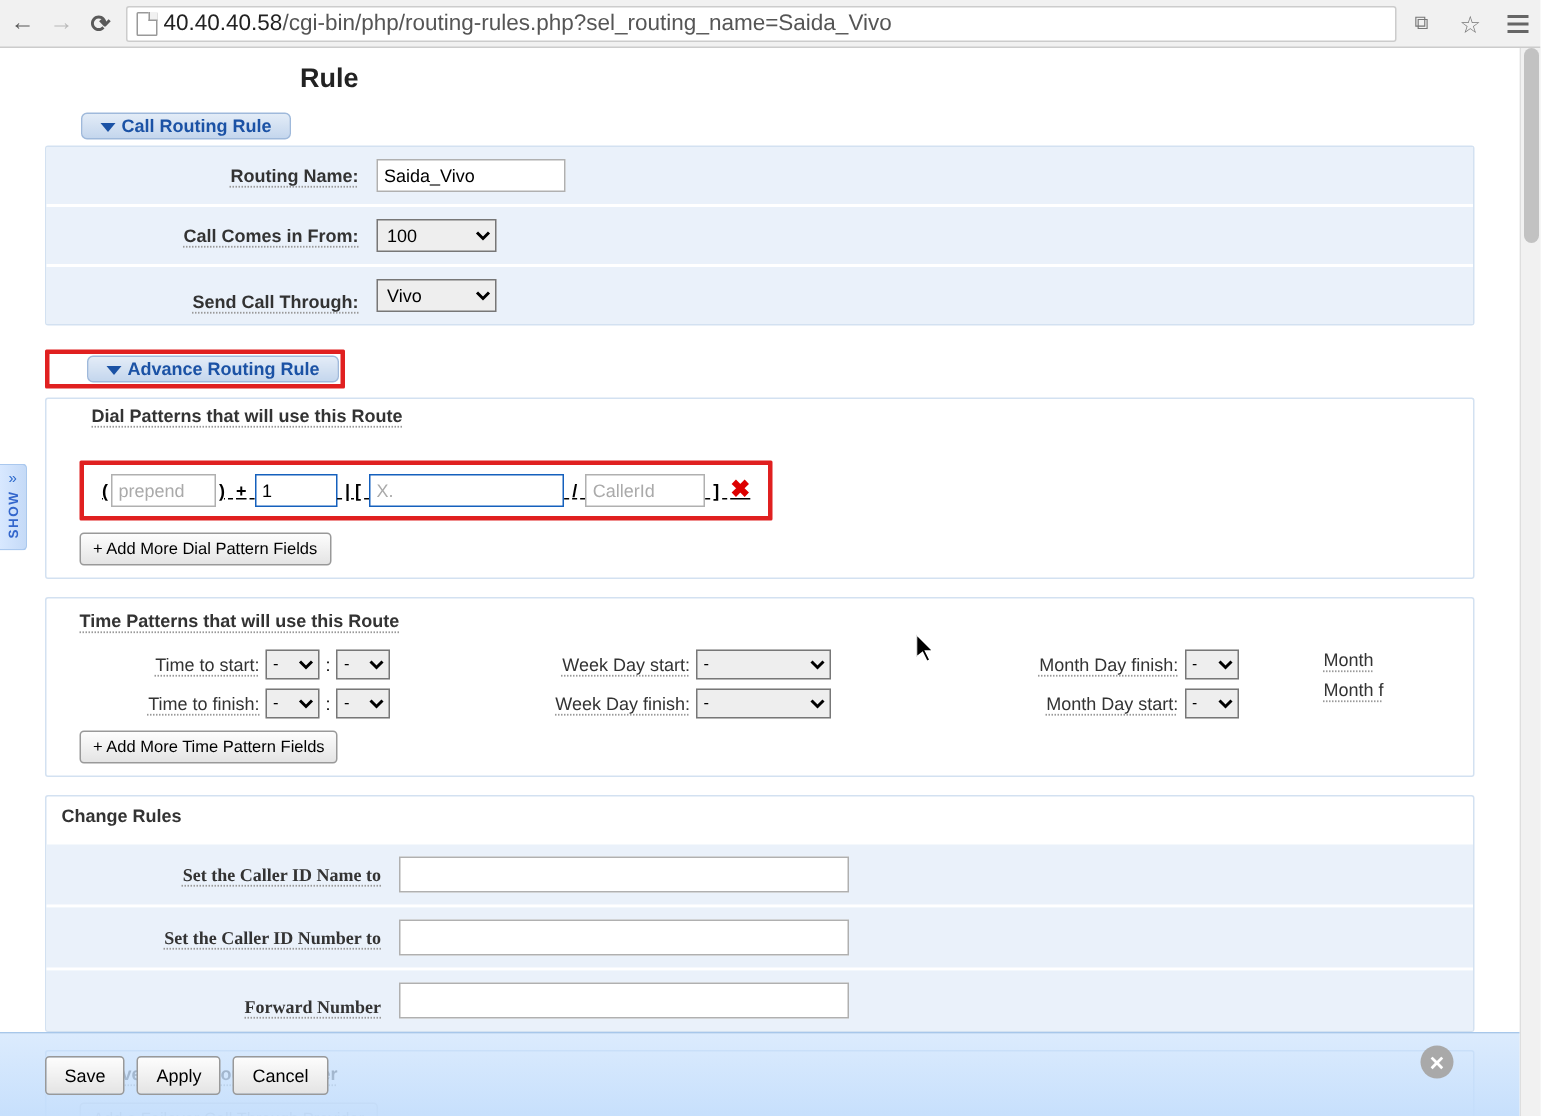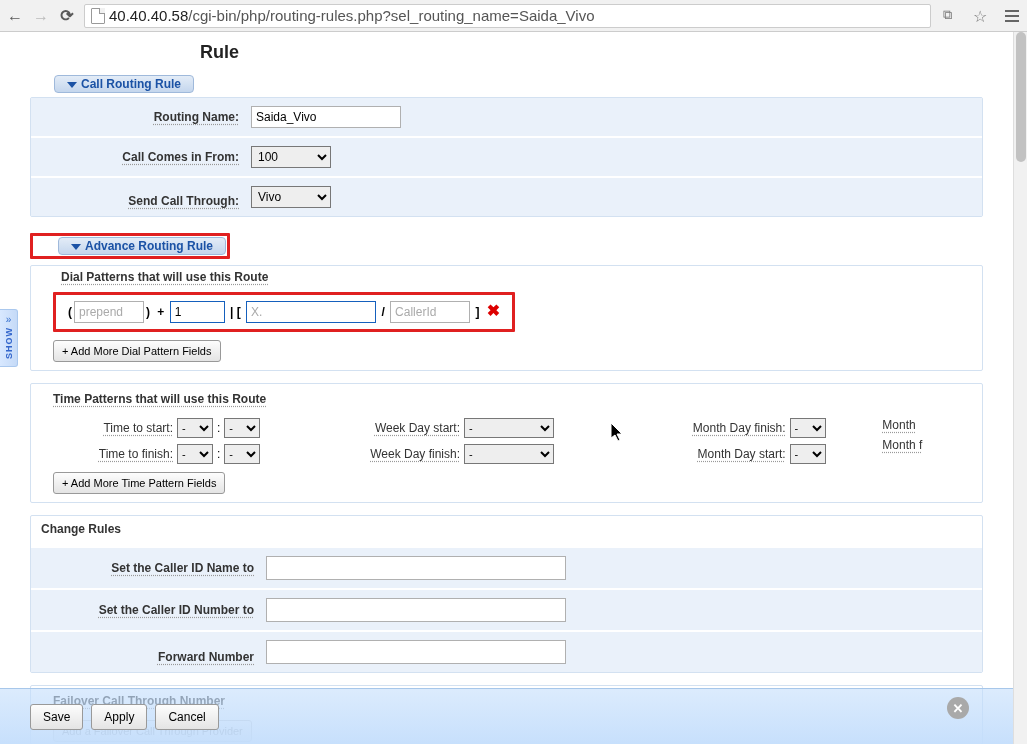--- a/index.html
+++ b/index.html
@@ -144,21 +144,21 @@
 
 .add-btn { border:1px solid #999; background:linear-gradient(to bottom,#fdfdfd,#e4e4e4); padding:4px 8px; font-size:11px; border-radius:3px; cursor:pointer; }
 
 .time-grid { display:flex; gap:24px; margin-bottom:8px; }
 .time-col { display:flex; flex-direction:column; gap:6px; }
 .time-line { display:flex; align-items:center; gap:4px; white-space:nowrap; }
 .time-lbl { font-size:12px; color:#333; text-decoration: underline dotted #999; text-underline-offset:3px; text-align:right; }
 .sel-sm { height:20px; border:1px solid #777; background:#eee; font-size:11px; }
 .sel-md { width:90px; height:20px; border:1px solid #777; background:#eee; font-size:11px; }
 
-.change-rows .form-row .form-label { width:225px; }
+.change-rows .form-row .form-label { width:225px;font-family:Liberation Serif, serif; }
 .change-input { width:300px; height:24px; border:1px solid #b0b0b0; padding:2px 4px; font-size:12px; }
 
 .footer-bar {
   position: absolute;
   left:0; right:14px; bottom:0;
   height:56px;
   background: linear-gradient(to bottom, rgba(196,222,252,0.6), rgba(196,222,252,0.95));
   border-top:1px solid #a7c7ea;
   display:flex; align-items:center;
   padding:0 30px;
@@ -211,21 +211,21 @@
   <div class="page-inner">
     <div class="main-title">Rule</div>
 
     
     <div class="section-header">
       <span class="tri"></span><span>Call Routing Rule</span>
     </div>
     <div class="form-block">
       <div class="form-row">
         <div class="form-label">Routing Name:</div>
-        <input class="form-input" style="width: 150px;" value="Saida_Vivo">
+        <input class="form-input" style="width: 126px;" value="Saida_Vivo">
       </div>
       <div class="form-row">
         <div class="form-label">Call Comes in From:</div>
         <select class="form-select" style="width:80px">
           <option>100</option>
         </select>
       </div>
       <div class="form-row">
         <div class="form-label">Send Call Through:</div>
         <select class="form-select" style="width:80px">
@@ -239,21 +239,21 @@
       <div class="section-header" style="margin-bottom:0">
         <span class="tri"></span><span>Advance Routing Rule</span>
       </div>
     </div>
 
     
     <div class="sub-block" style="padding-top:4px;">
       <div style="margin-left:8px">
         <span class="sub-title">Dial Patterns that will use this Route</span>
       </div>
-      <div class="red-box-inner dial-row" style="margin-top:2px;">
+      <div class="red-box-inner dial-row" style="margin-top:17px;text-decoration:underline;">
         <span>(</span><input class="dial-input gray ph" style="width: 70px;" placeholder="prepend"><span>)</span>
         <span>+</span>
         <input class="dial-input" style="width: 55px;" value="1">
         <span>| [</span>
         <input class="dial-input ph" style="width: 130px;" placeholder="X.">
         <span>/</span>
         <input class="dial-input gray ph" style="width: 80px;" placeholder="CallerId">
         <span>]</span>
         <span class="del-x">✖</span>
       </div>

